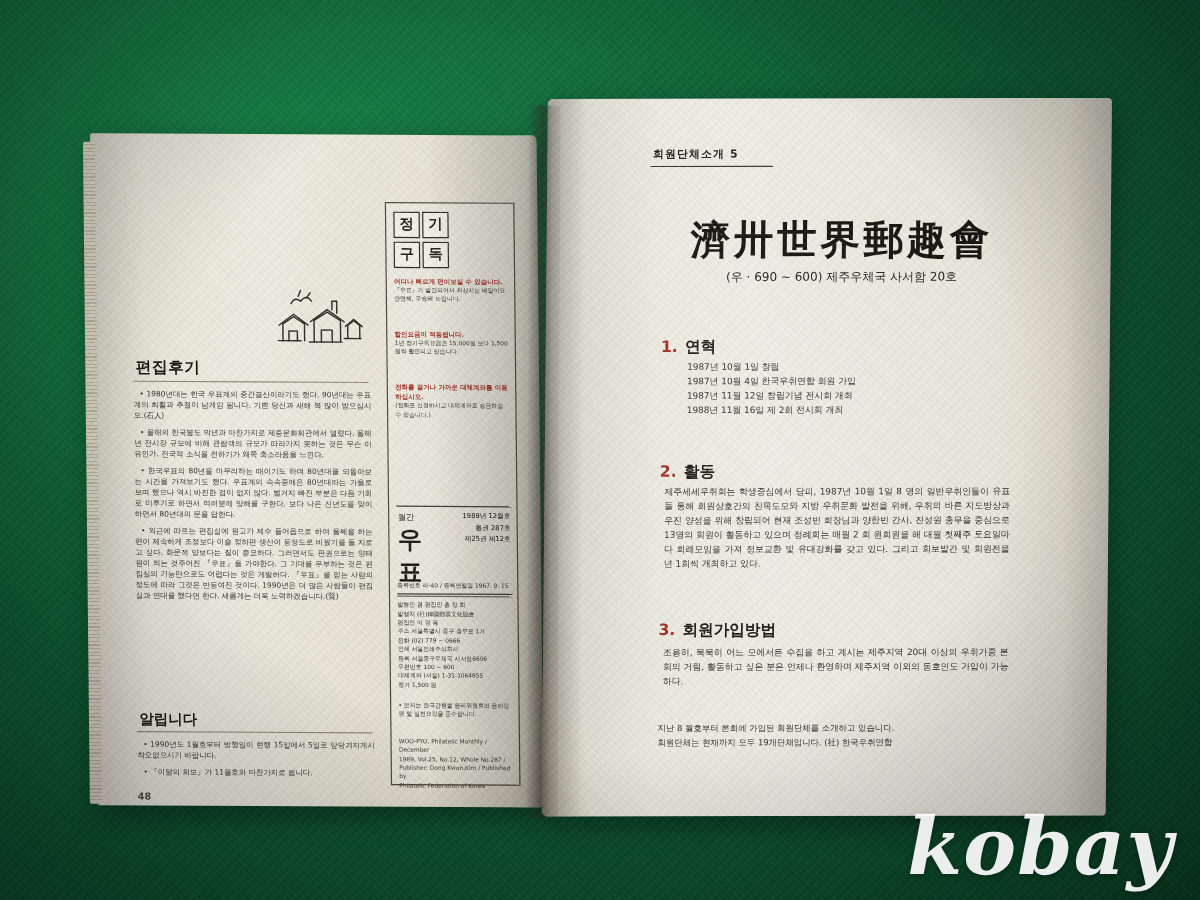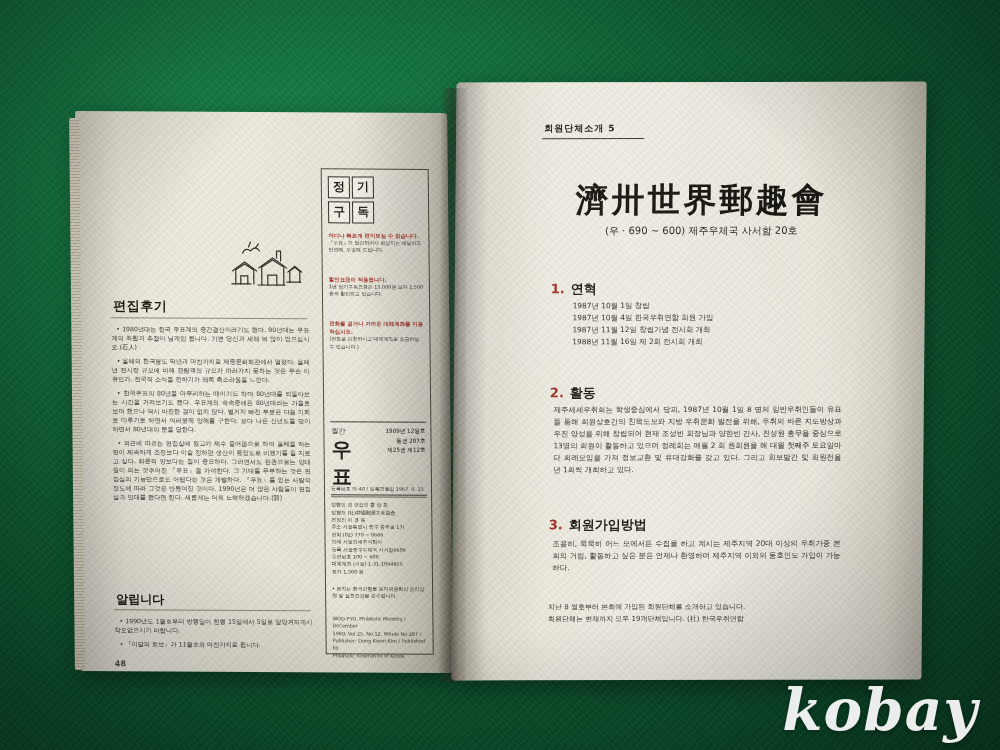--- a/index.html
+++ b/index.html
@@ -234,21 +234,21 @@
   .r-foot {
     left: 96px; top: 520px; width: 300px;
     font-size: 7px; color: #2e2d26; line-height: 1.7;
   }
 
   
   .watermark {
     position: absolute;
     right: 22px; bottom: 6px;
     font-family: "DejaVu Serif", serif;
-    font-size: 58px;
+    font-size: 66px;
     font-weight: bold;
     font-style: italic;
     color: rgba(255,255,255,0.92);
     text-shadow: 0 2px 5px rgba(0,0,0,0.35);
     letter-spacing: 1px;
     z-index: 9;
   }
 </style>
 </head>
 <body>

